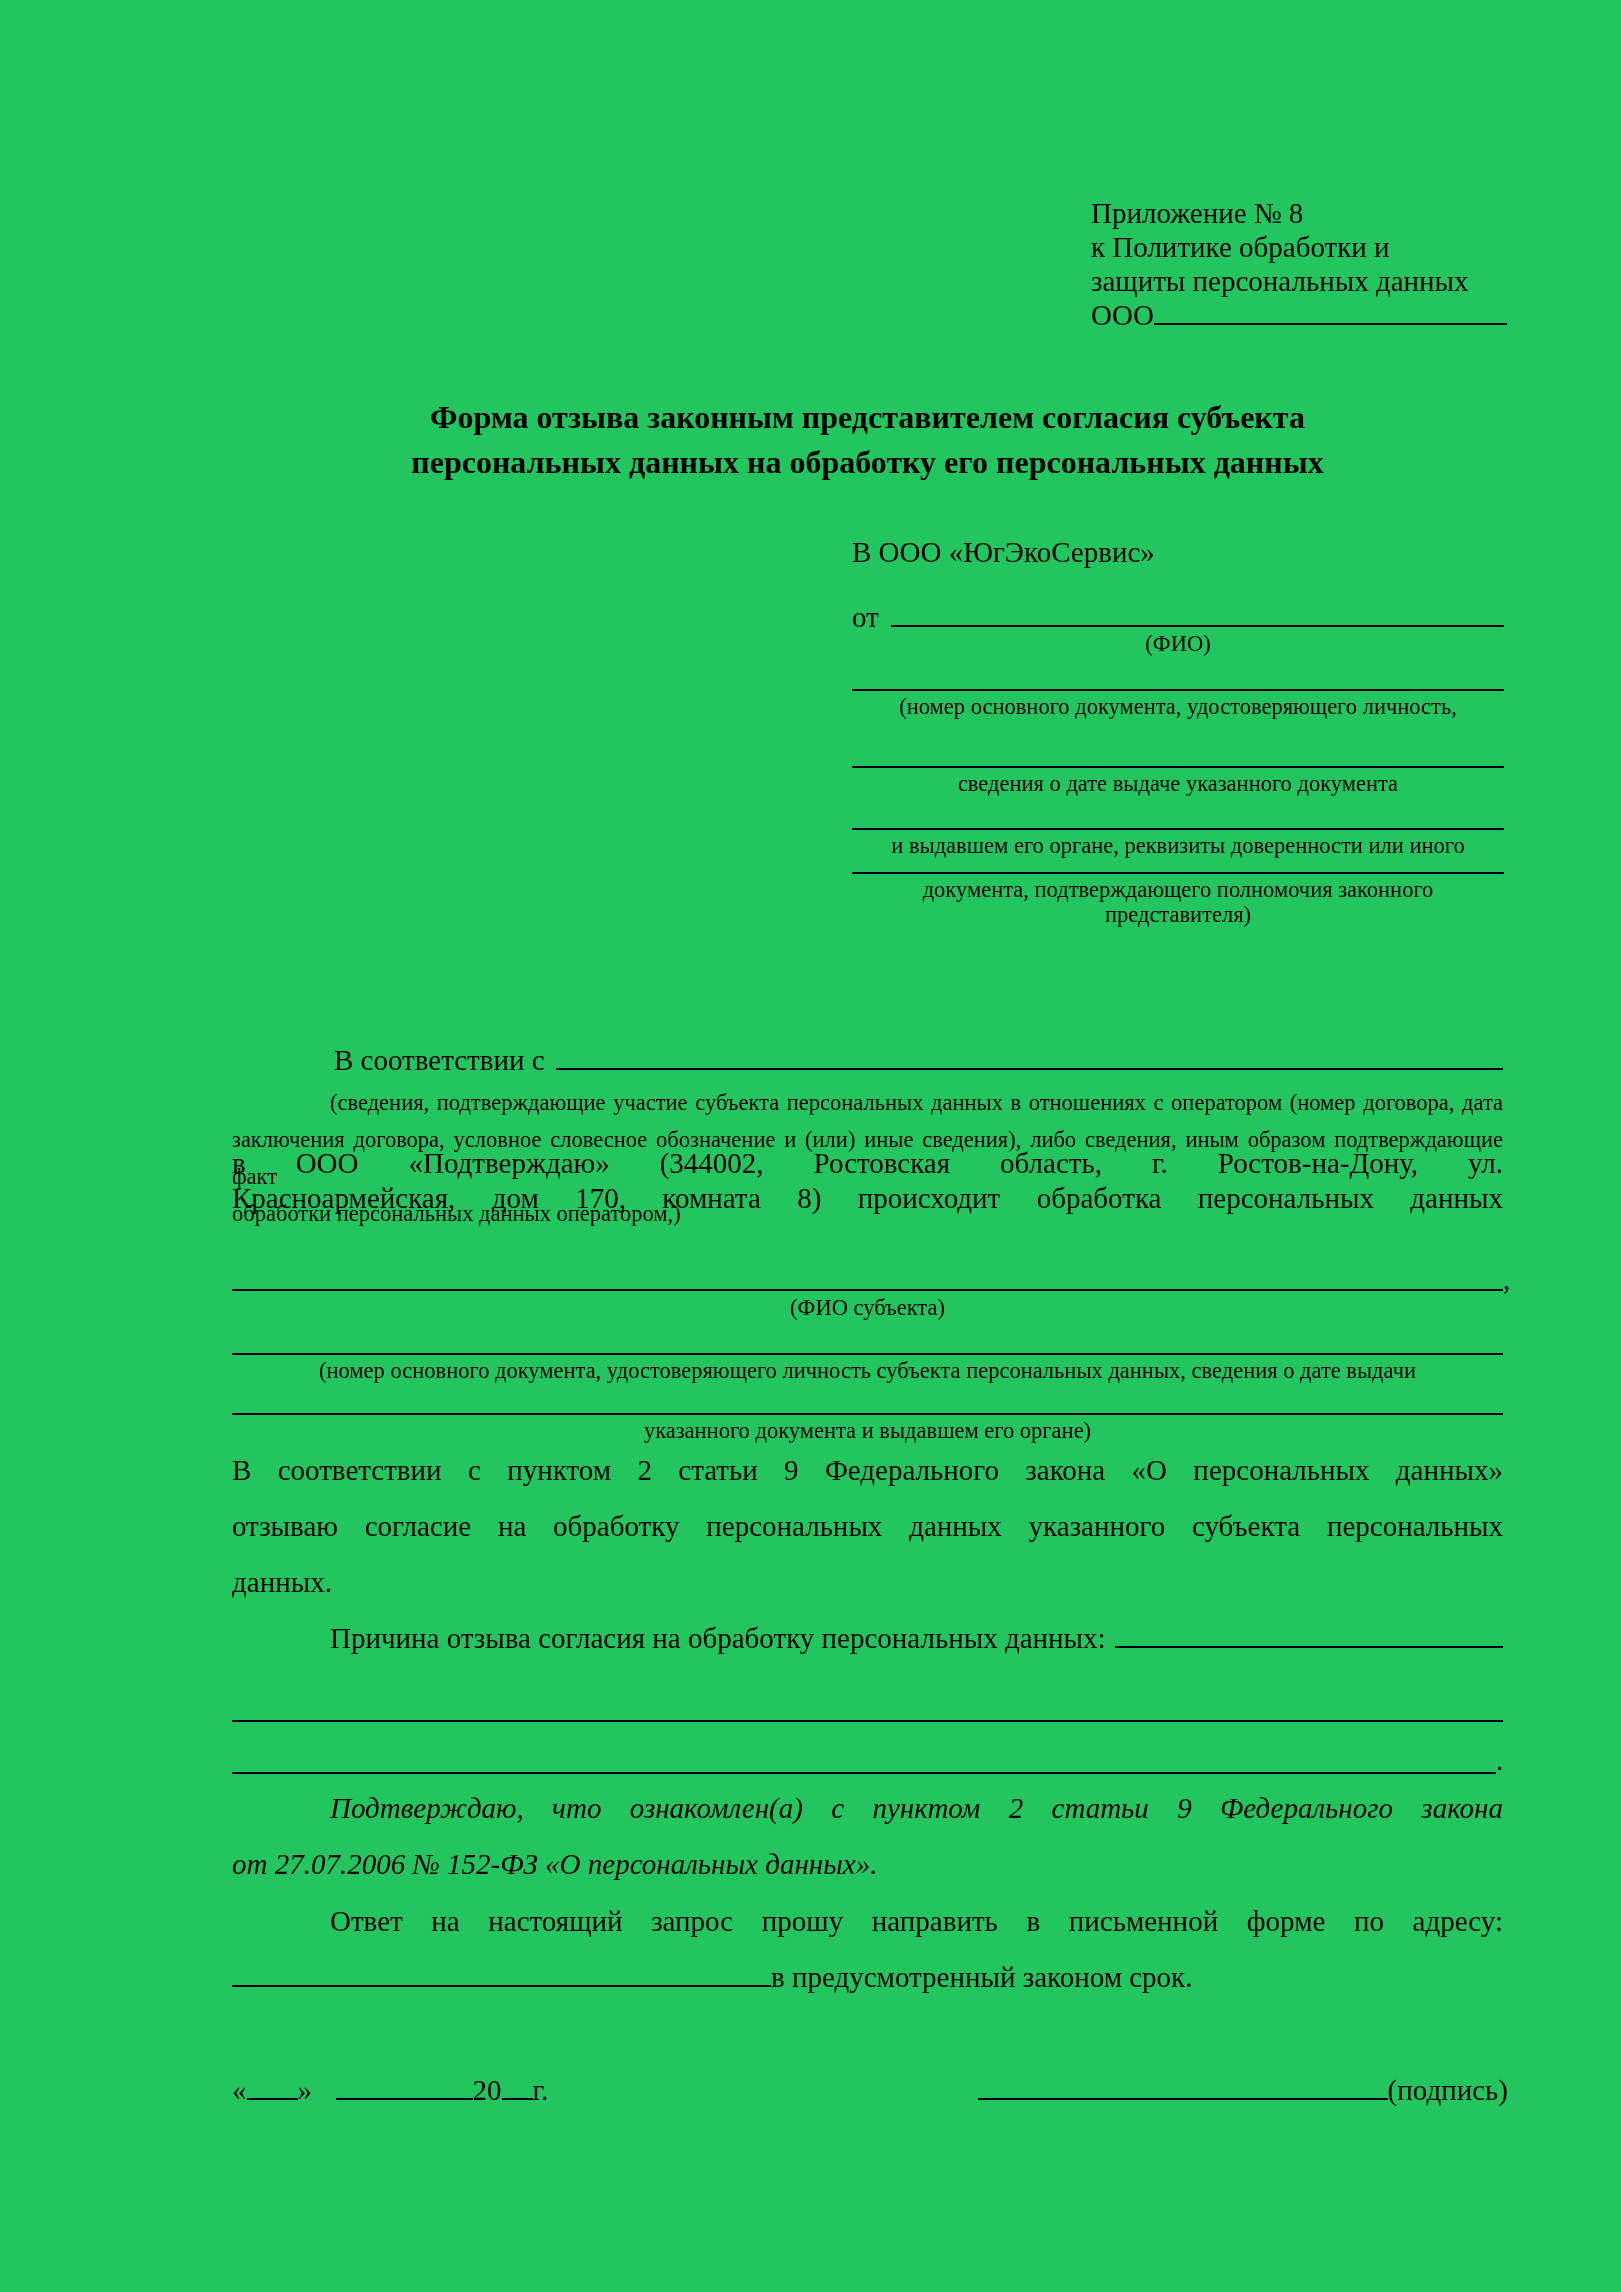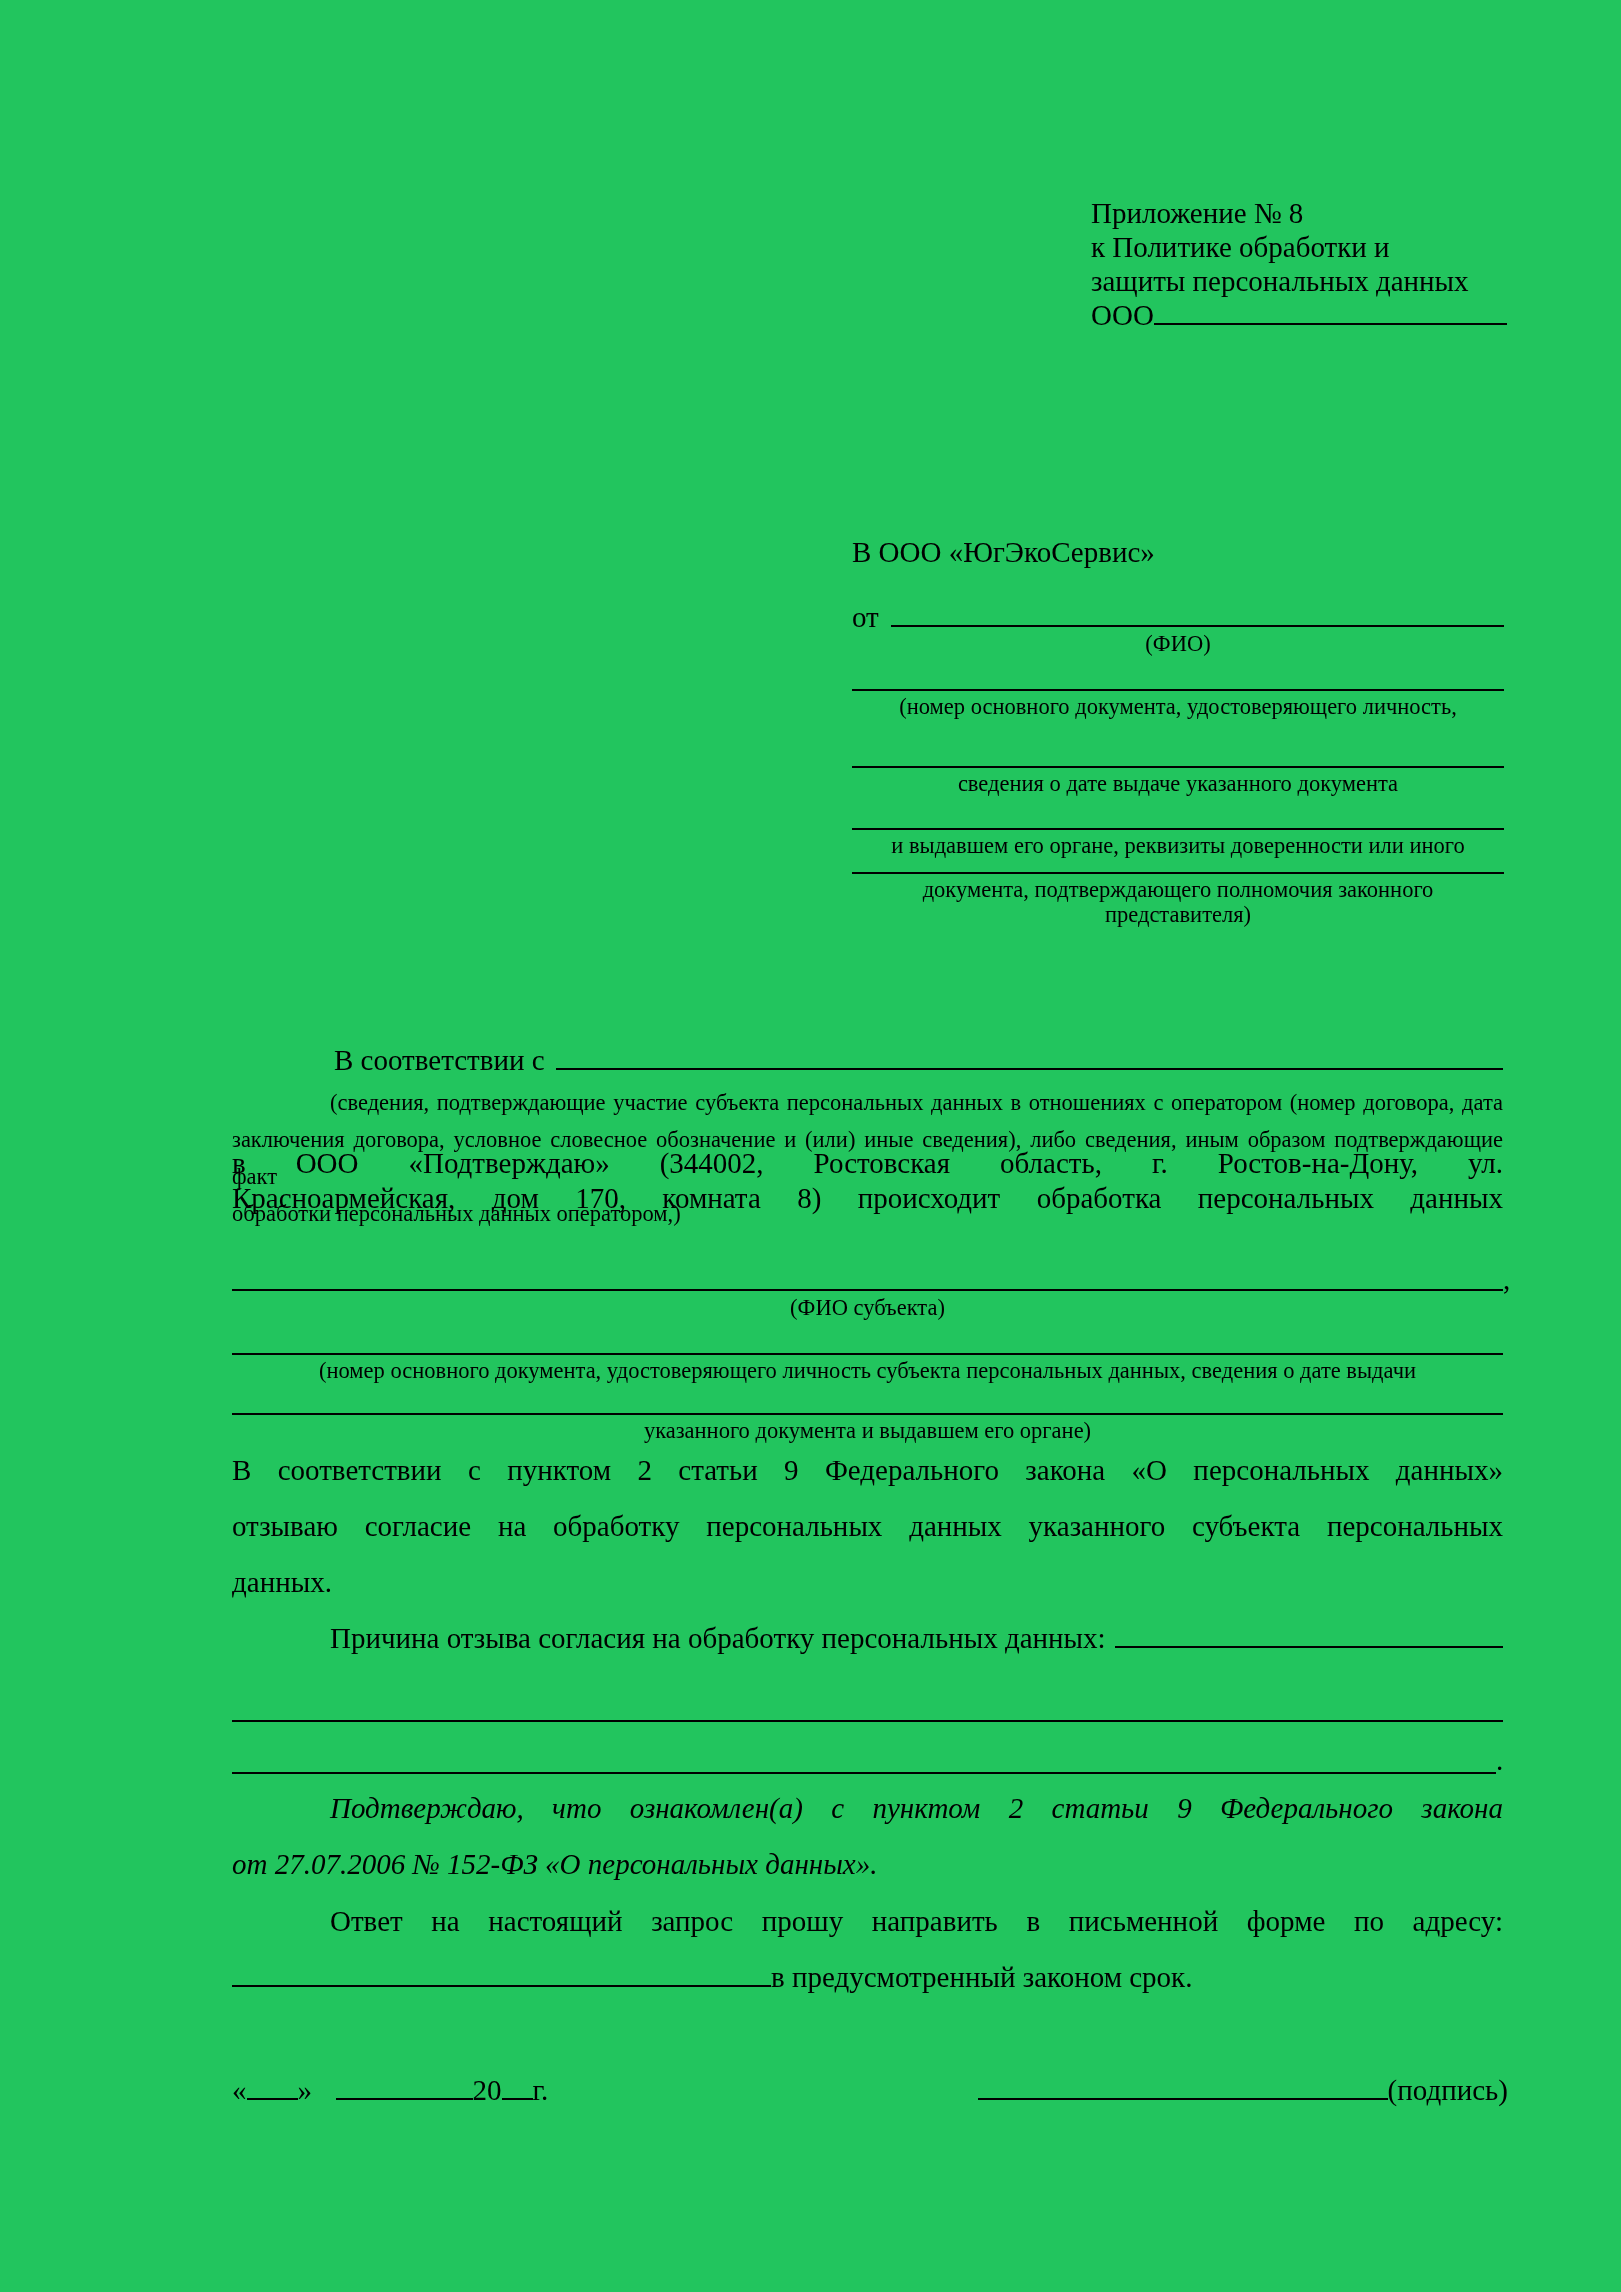--- a/index.html
+++ b/index.html
@@ -83,20 +83,24 @@
   <div class="abs hdr">
     <div>Приложение № 8</div>
     <div>к Политике обработки и</div>
     <div>защиты персональных данных</div>
     <div class="flexrow">
       <span>ООО</span>
       <span class="fill"></span>
     </div>
   </div>
 
+  <div class="abs title">
+    <div>Форма отзыва законным представителем согласия субъекта</div>
+    <div>персональных данных на обработку его персональных данных</div>
+  </div>
 
   <div class="abs addr-to">В ООО «ЮгЭкоСервис»</div>
   <div class="abs addr-from flexrow">
     <span>от</span>
     <span class="fill"></span>
   </div>
   <div class="abs cap fio-cap">(ФИО)</div>
 
   <div class="abs ugroup ug1 rule">
     <div class="cap">(номер основного документа, удостоверяющего личность,</div>

